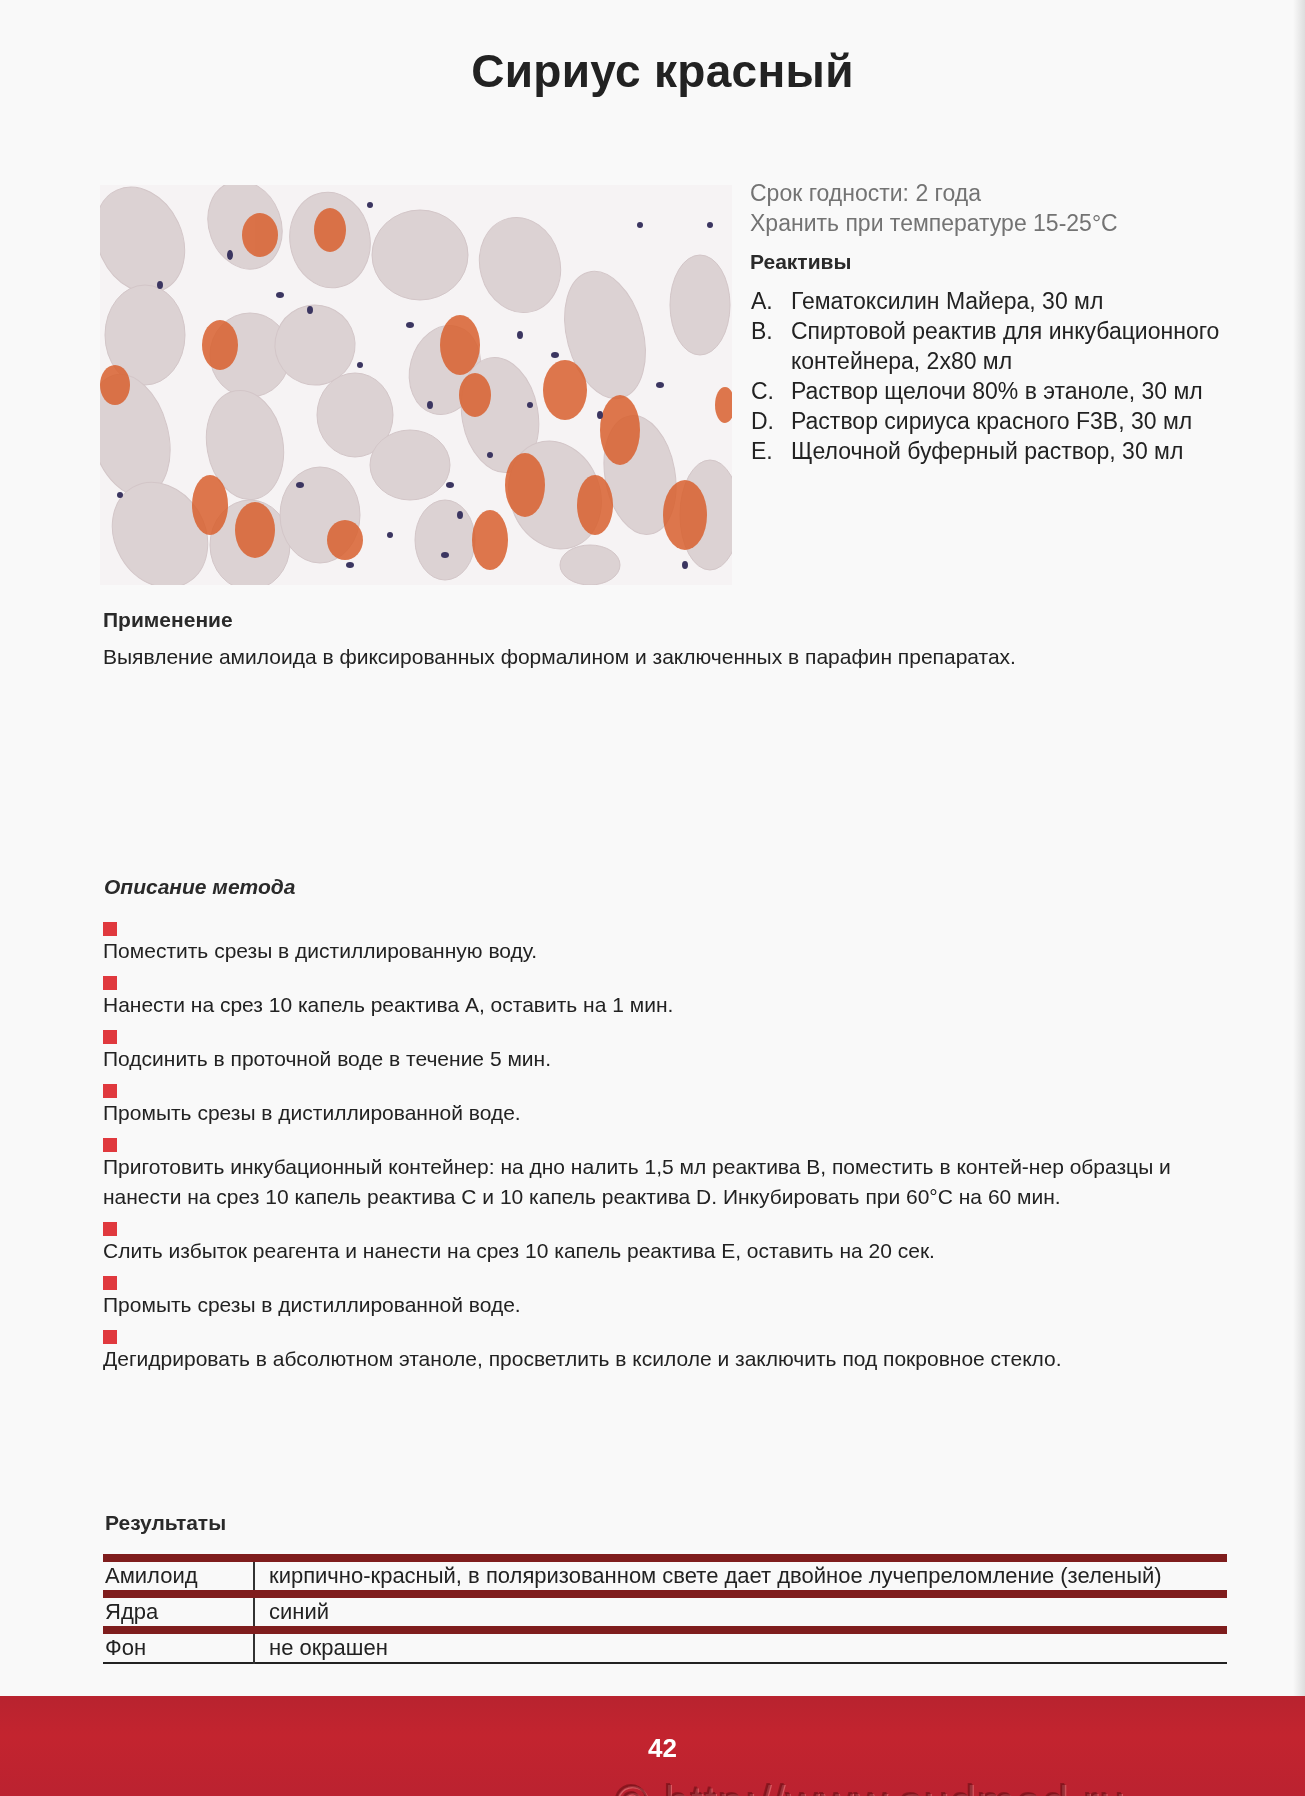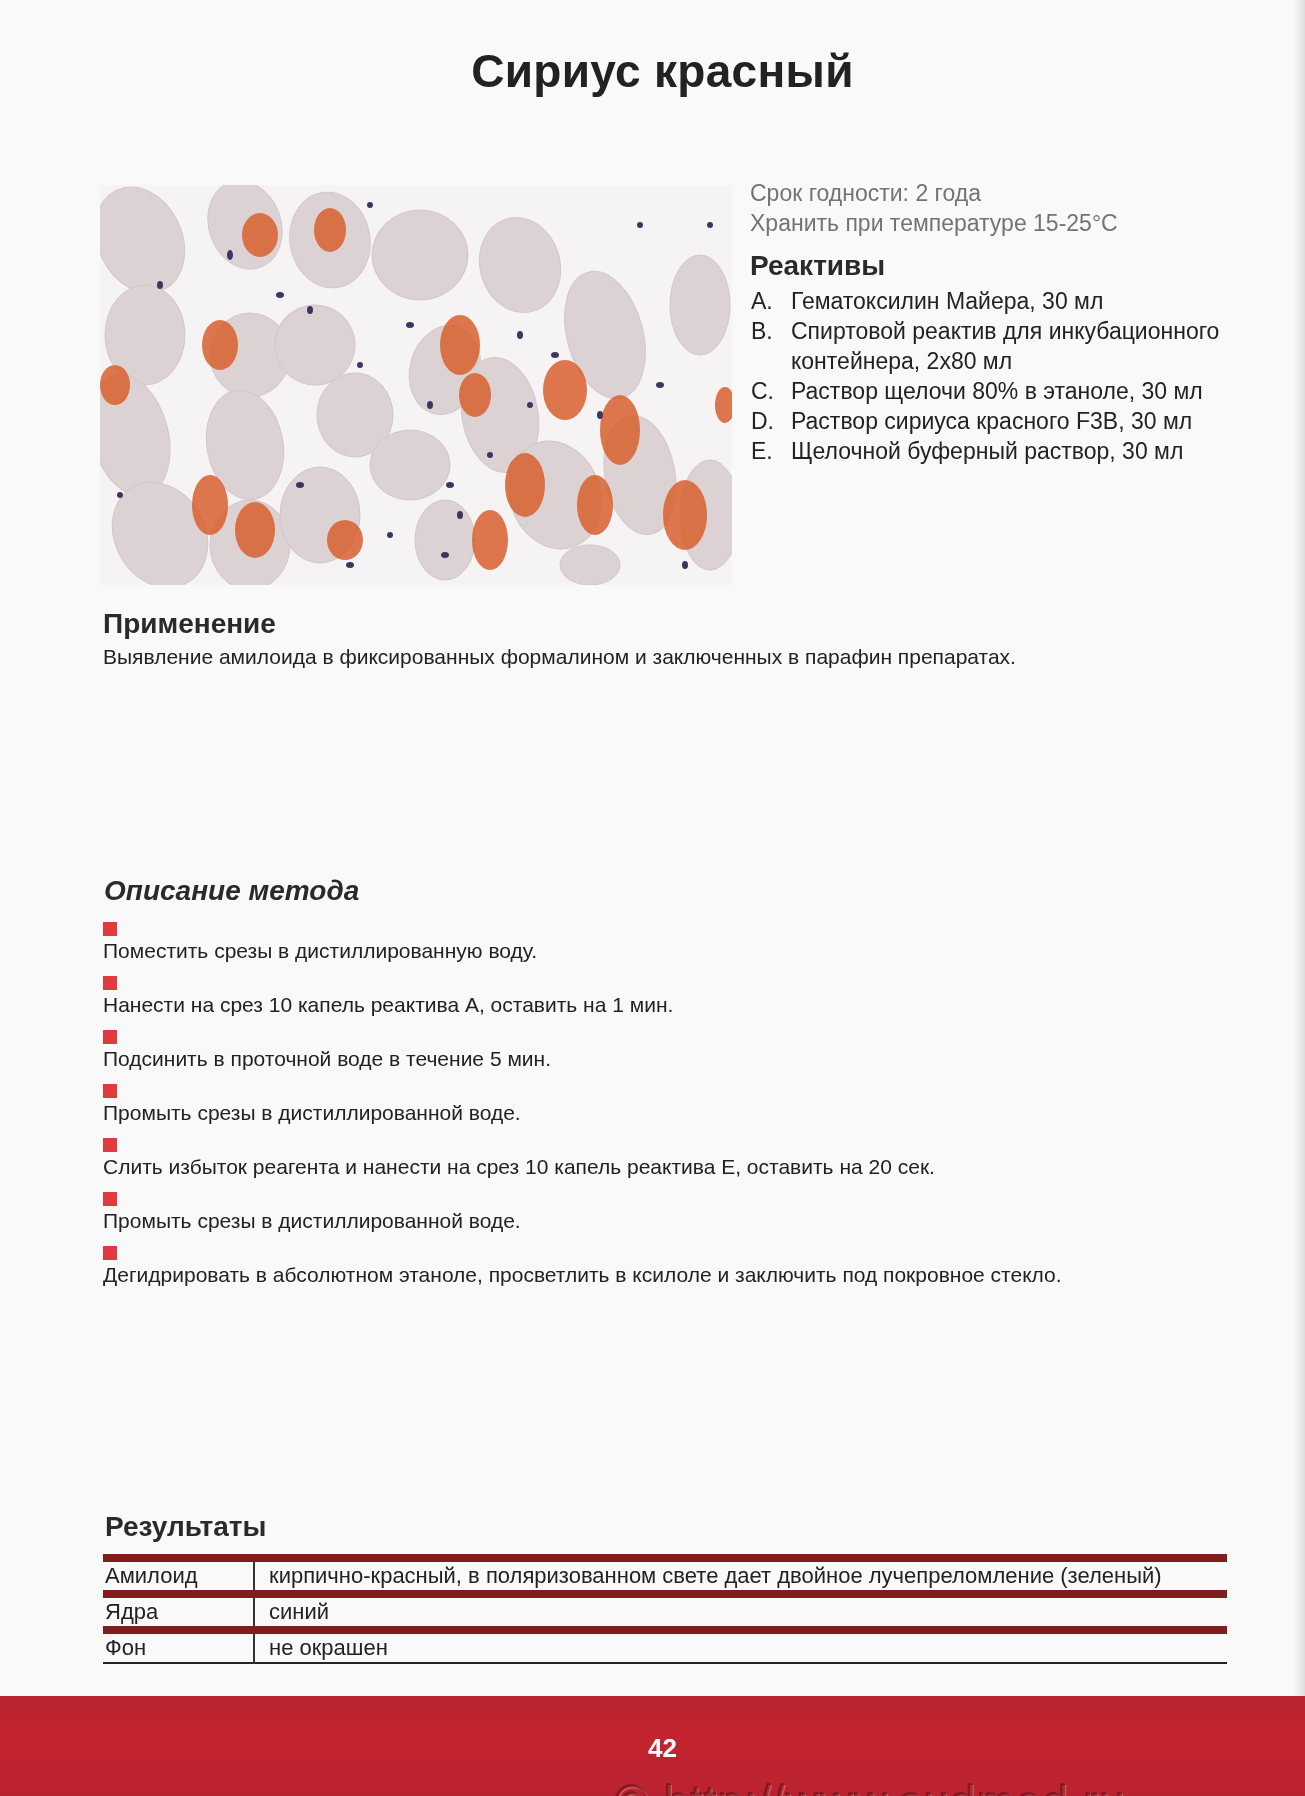--- a/index.html
+++ b/index.html
@@ -18,21 +18,21 @@
     position: absolute; left: 0; width: 1325px; top: 44px; text-align: center;
     font-size: 46px; font-weight: bold; color: #222; letter-spacing: 0.3px;
   }
   .histo {
     position: absolute; left: 100px; top: 185px; width: 632px; height: 400px;
     overflow: hidden; background: #f4f1f2;
   }
   .histo svg { display: block; }
   .meta { position: absolute; left: 750px; top: 178px; font-size: 23px; line-height: 30px; color: #737373; }
   .meta div { white-space: nowrap; }
-  .h2 { position: absolute; font-size: 28px; font-weight: bold; color: #2a2a2a; }
+  .h2 { position: absolute; font-size: 21px; font-weight: bold; color: #2a2a2a; }
   .reag-list { position: absolute; left: 751px; top: 286px; font-size: 23px; line-height: 30px; color: #222; }
   .reag-item { display: flex; }
   .reag-letter { width: 40px; flex: none; }
   .reag-text { width: 440px; }
   .use-text { position: absolute; left: 103px; top: 645px; font-size: 21px; color: #222; white-space: nowrap; }
   .method-list { position: absolute; left: 103px; top: 912px; width: 1130px; font-size: 21px; line-height: 30px; color: #222; }
   .method-item { display: flex; align-items: flex-start; flex-direction: column; }
   .bullet {
     width: 14px; height: 14px; background: #e0393e; flex: none;
     margin-top: 10px; margin-right: 30px; margin-left: 0;
@@ -194,20 +194,24 @@
     <div class="method-item">
         <span class="bullet"></span>
         <span class="method-text">Подсинить в проточной воде в течение 5 мин.</span>
       </div>
     <div class="method-item">
         <span class="bullet"></span>
         <span class="method-text">Промыть срезы в дистиллированной воде.</span>
       </div>
     <div class="method-item">
         <span class="bullet"></span>
+        <span class="method-text" style="padding-right:60px;">Приготовить инкубационный контейнер: на дно налить 1,5 мл реактива B, поместить в контей-нер образцы и нанести на срез 10 капель реактива C и 10 капель реактива D. Инкубировать при 60°C на 60 мин.</span>
+      </div>
+    <div class="method-item">
+        <span class="bullet"></span>
         <span class="method-text">Слить избыток реагента и нанести на срез 10 капель реактива E, оставить на 20 сек.</span>
       </div>
     <div class="method-item">
         <span class="bullet"></span>
         <span class="method-text">Промыть срезы в дистиллированной воде.</span>
       </div>
     <div class="method-item">
         <span class="bullet"></span>
         <span class="method-text">Дегидрировать в абсолютном этаноле, просветлить в ксилоле и заключить под покровное стекло.</span>
       </div>

